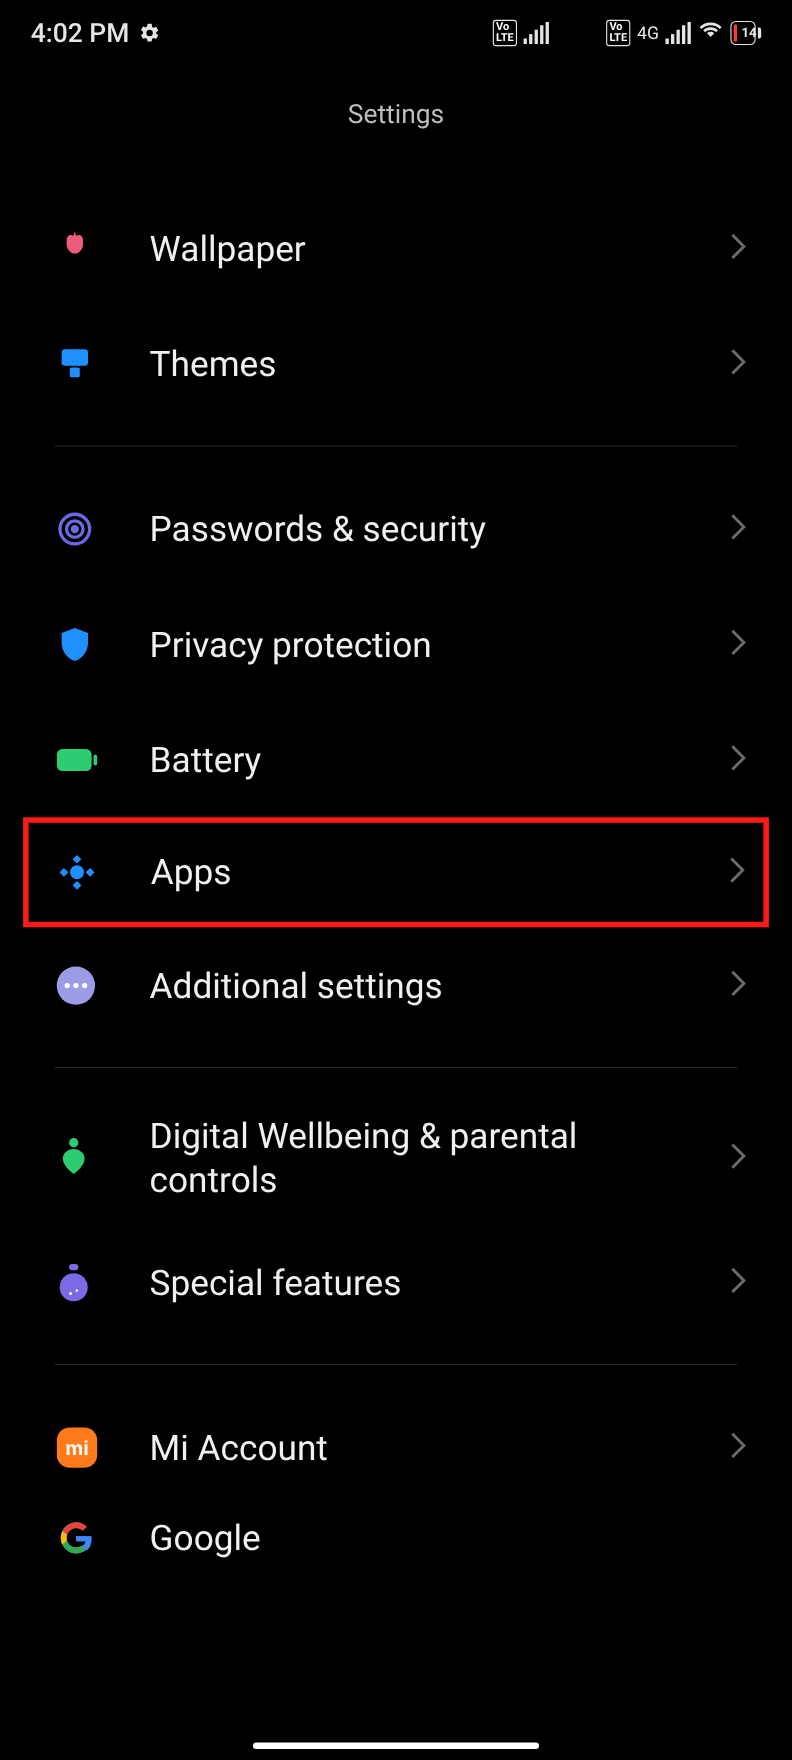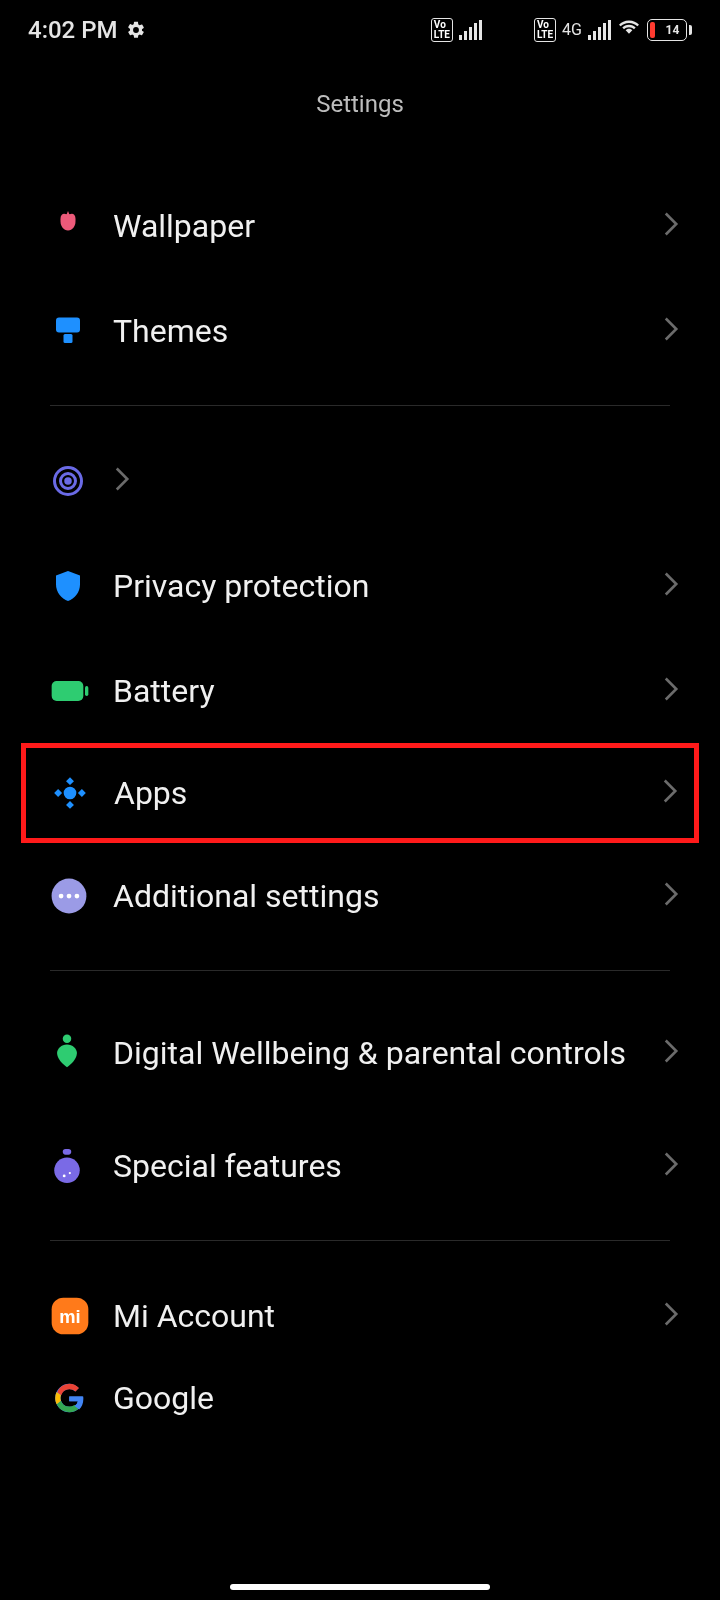--- a/index.html
+++ b/index.html
@@ -64,21 +64,21 @@
       font-size: 16px;
       line-height: 1;
       color: #e5e5e5;
     }
     .battery {
       display: flex;
       align-items: center;
       gap: 2px;
     }
     .battery-body {
-      width: 40px;
+      width: 23px;
       height: 22px;
       border: 1.5px solid #e5e5e5;
       border-radius: 5px;
       position: relative;
       display: flex;
       align-items: center;
       justify-content: center;
       padding-left: 11px;
     }
     .battery-fill {
@@ -110,21 +110,21 @@
       font-weight: 400;
     }
     .list {
       padding: 0;
     }
     .list-item {
       display: flex;
       align-items: center;
       min-height: 105px;
       padding: 0 40px 0 50px;
-      gap: 21px;
+      gap: 44px;
       position: relative;
     }
     .list-item.highlighted {
       border: 5px solid #ff1a1a;
       margin: 0 21px;
       padding: 0 15px 0 25px;
       min-height: 100px;
     }
     .icon-wrap {
       width: 42px;
@@ -245,20 +245,21 @@
   <div class="divider"></div>
 
   <div class="list-item">
     <span class="icon-wrap">
       <svg width="36" height="36" viewBox="0 0 24 24" fill="none" stroke="#6a6ae6" stroke-width="2">
           <circle cx="12" cy="12" r="9"></circle>
           <circle cx="12" cy="12" r="5"></circle>
           <circle cx="12" cy="12" r="1.5" fill="#6a6ae6"></circle>
         </svg>
     </span>
+    <span class="item-label">Passwords &amp; security</span>
     <span class="chevron">
       <svg width="18" height="28" viewBox="0 0 10 16" fill="none" stroke="#6b6b6b" stroke-width="1.5">
           <path d="M2 2l6 6-6 6"></path>
         </svg>
     </span>
   </div>
 
   <div class="list-item">
     <span class="icon-wrap">
       <svg width="36" height="36" viewBox="0 0 24 24" fill="#1e90ff">

